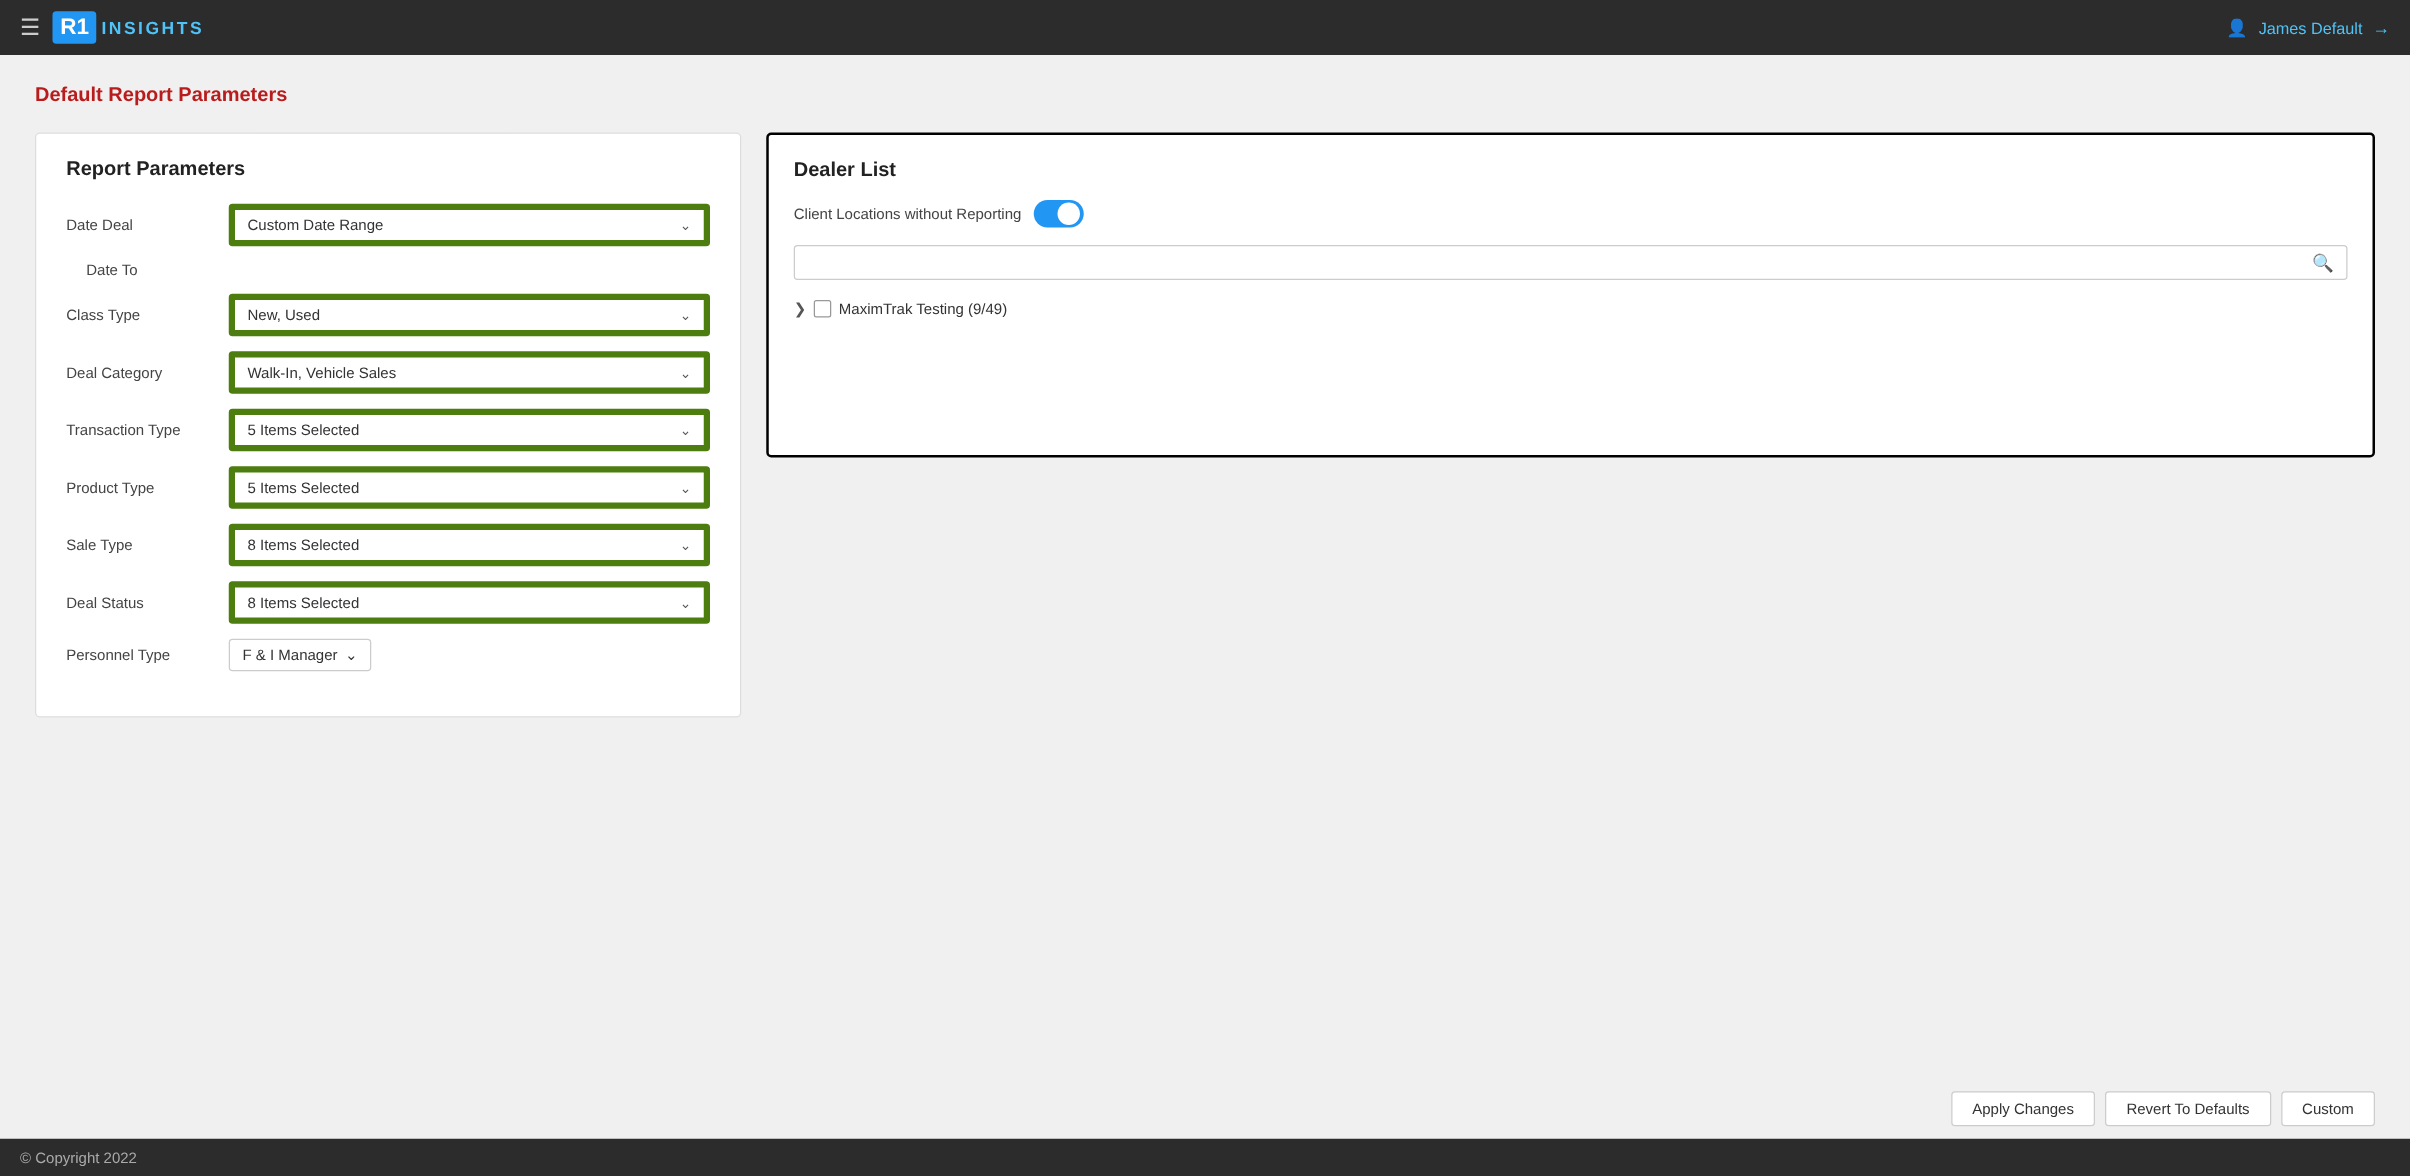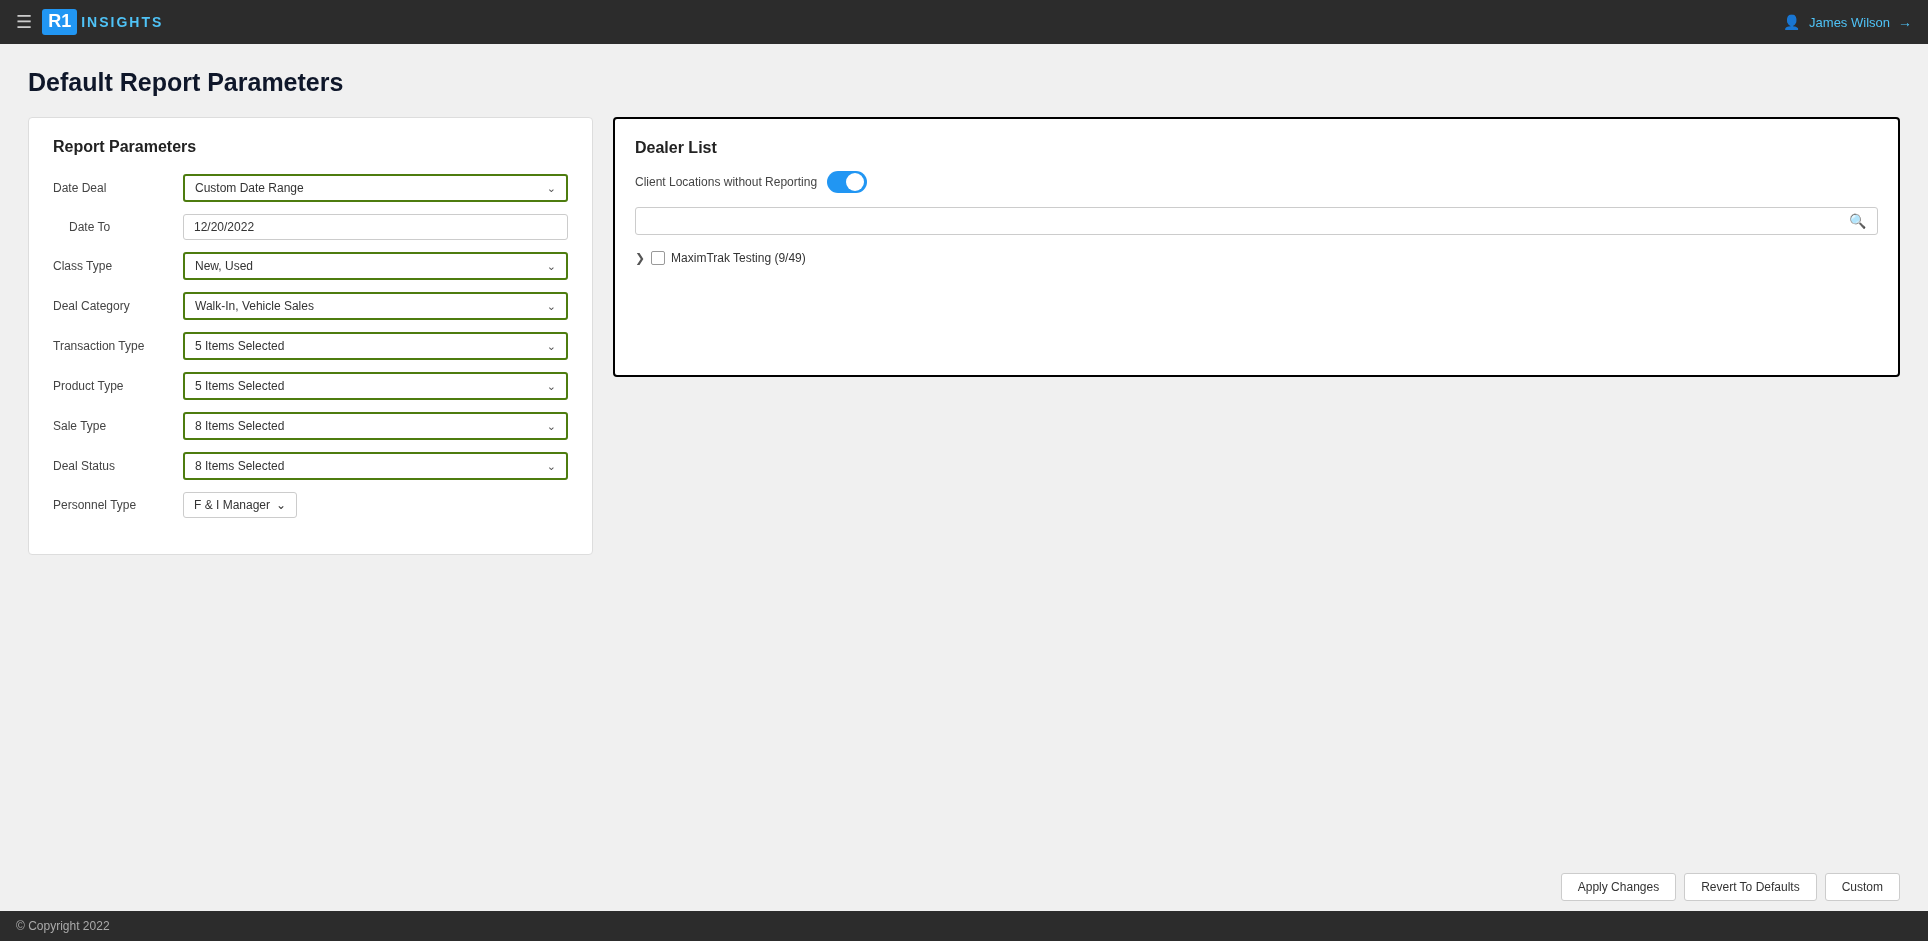--- a/index.html
+++ b/index.html
@@ -28,40 +28,40 @@
       line-height: 1.2;
     }
     .logo-insights { color: #4fc3f7; font-size: 14px; font-weight: bold; letter-spacing: 2px; text-transform: uppercase; }
     .topnav-right { display: flex; align-items: center; gap: 8px; color: #4fc3f7; font-size: 13px; }
     .user-icon { color: #4fc3f7; font-size: 14px; }
     .logout-icon { color: #4fc3f7; font-size: 14px; }
 
     
     .main-content { flex: 1; padding: 24px 28px; background: #f0f0f0; }
 
-    .page-title { font-size: 25px; font-weight: 600; color: #0f172a; margin-bottom: 20px; }
+    .page-title { font-size: 16px; font-weight: 600; color: #b91c1c; margin-bottom: 20px; }
 
     .panels-row { display: flex; gap: 20px; align-items: flex-start; }
 
     
     .left-panel {
       background: white;
       border: 1px solid #ddd;
       border-radius: 4px;
       padding: 20px 24px 24px;
       width: 565px;
       flex-shrink: 0;
     }
     .panel-title { font-size: 16px; font-weight: 600; color: #222; margin-bottom: 18px; }
 
     .form-row { display: flex; align-items: center; margin-bottom: 12px; }
     .form-label { width: 130px; font-size: 12px; color: #444; flex-shrink: 0; }
     .form-control {
       flex: 1;
-      border: 2px solid #4d7c0f;
+      border: 5px solid #4d7c0f;
       border-radius: 3px;
       padding: 5px 10px;
       font-size: 12px;
       color: #333;
       background: white;
     }
     .form-control-select {
       display: flex;
       align-items: center;
       justify-content: space-between;
@@ -147,21 +147,21 @@
 <nav class="topnav">
   <div class="topnav-left">
     <span class="hamburger">☰</span>
     <div class="logo-container">
       <span class="logo-r1">R1</span>
       <span class="logo-insights">INSIGHTS</span>
     </div>
   </div>
   <div class="topnav-right">
     <span class="user-icon">👤</span>
-    <span>James Wilson</span>
+    <span>James Default</span>
     <span class="logout-icon">→</span>
   </div>
 </nav>
 
 <div class="main-content">
   <h1 class="page-title">Default Report Parameters</h1>
 
   <div class="panels-row">
 
     <div class="left-panel">
@@ -171,21 +171,20 @@
         <span class="form-label">Date Deal</span>
         <div class="form-control form-control-select">
           <span>Custom Date Range</span>
           <span class="chevron">⌄</span>
         </div>
       </div>
 
 
       <div class="form-row">
         <span class="form-label" style="padding-left:16px;">Date To</span>
-        <input class="date-input" type="text" style="flex: 1 1 0%;" value="12/20/2022">
       </div>
 
       <div class="form-row">
         <span class="form-label">Class Type</span>
         <div class="form-control form-control-select">
           <span>New, Used</span>
           <span class="chevron">⌄</span>
         </div>
       </div>
 

